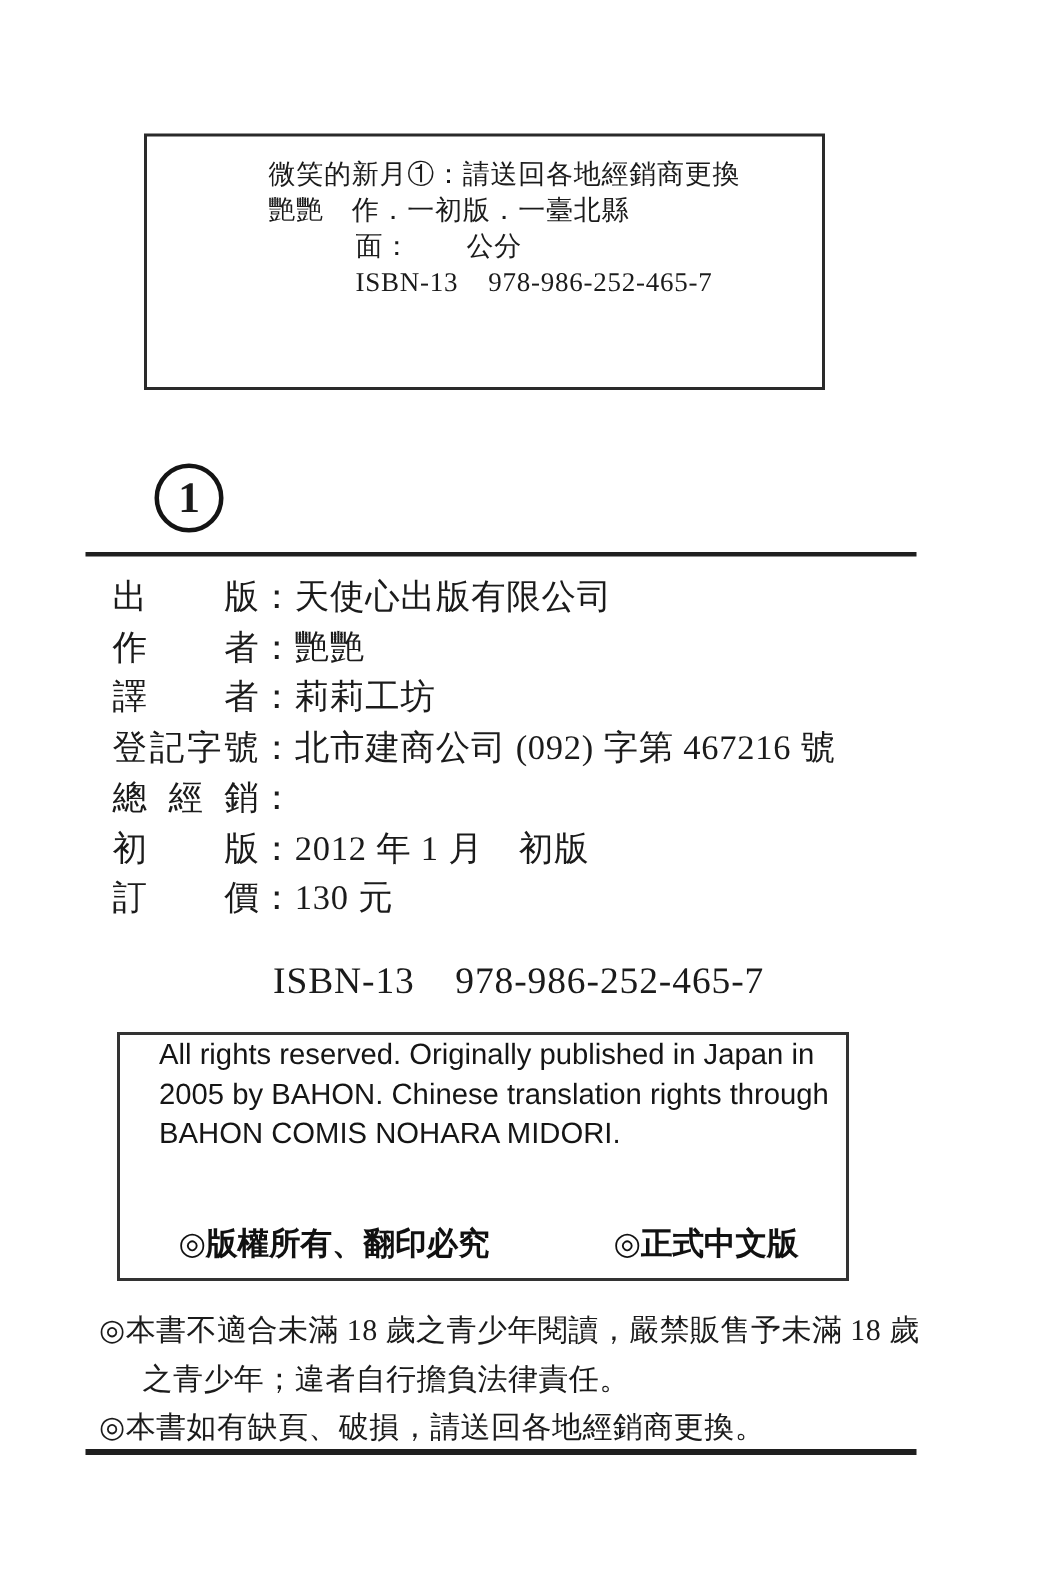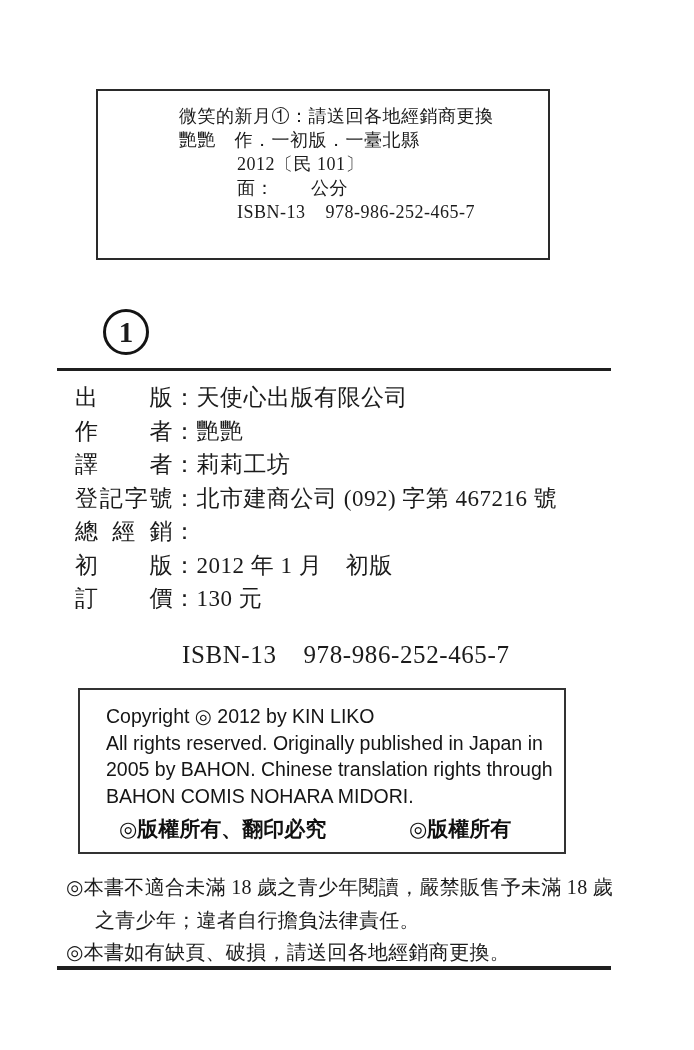--- a/index.html
+++ b/index.html
@@ -101,21 +101,20 @@
   .notice-line.cont{margin-left:29px;}
 </style>
 </head>
 <body>
 
 <div id="page">
 
   <div id="cip-box">
     <div class="cip-line first pre">微笑的新月①：請送回各地經銷商更換</div>
     <div class="cip-line pre">艷艷　作．一初版．一臺北縣</div>
-    <div class="cip-line indent pre">2012〔民 101〕</div>
     <div class="cip-line indent pre">面：　　公分</div>
     <div class="cip-line indent pre">ISBN-13    978-986-252-465-7</div>
   </div>
 
   <div id="title-row">
     <span id="volume-badge">1</span>
   </div>
   <div id="title-rule" class="rule"></div>
 
   <div id="pub-list">
@@ -178,26 +177,25 @@
         <span class="row-value">130 元</span>
     </div>
   </div>
 
   <div id="isbn-line">
     <span id="isbn-label">ISBN-13</span>
     <span id="isbn-number">978-986-252-465-7</span>
   </div>
 
   <div id="copyright-box">
-    <div class="cr-line first">Copyright ◎ 2012 by KIN LIKO</div>
     <div class="cr-line">All rights reserved. Originally published in Japan in</div>
     <div class="cr-line">2005 by BAHON. Chinese translation rights through</div>
     <div class="cr-line">BAHON COMIS NOHARA MIDORI.</div>
     <div class="stamp" id="stamp-left">◎版權所有、翻印必究</div>
-    <div class="stamp" id="stamp-right">◎版權所有</div>
+    <div class="stamp" id="stamp-right">◎正式中文版</div>
   </div>
 
   <div id="notices">
     <div class="notice-line">◎本書不適合未滿 18 歲之青少年閱讀，嚴禁販售予未滿 18 歲</div>
     <div class="notice-line cont">之青少年；違者自行擔負法律責任。</div>
     <div class="notice-line">◎本書如有缺頁、破損，請送回各地經銷商更換。</div>
   </div>
 
   <div id="bottom-rule" class="rule"></div>
 

